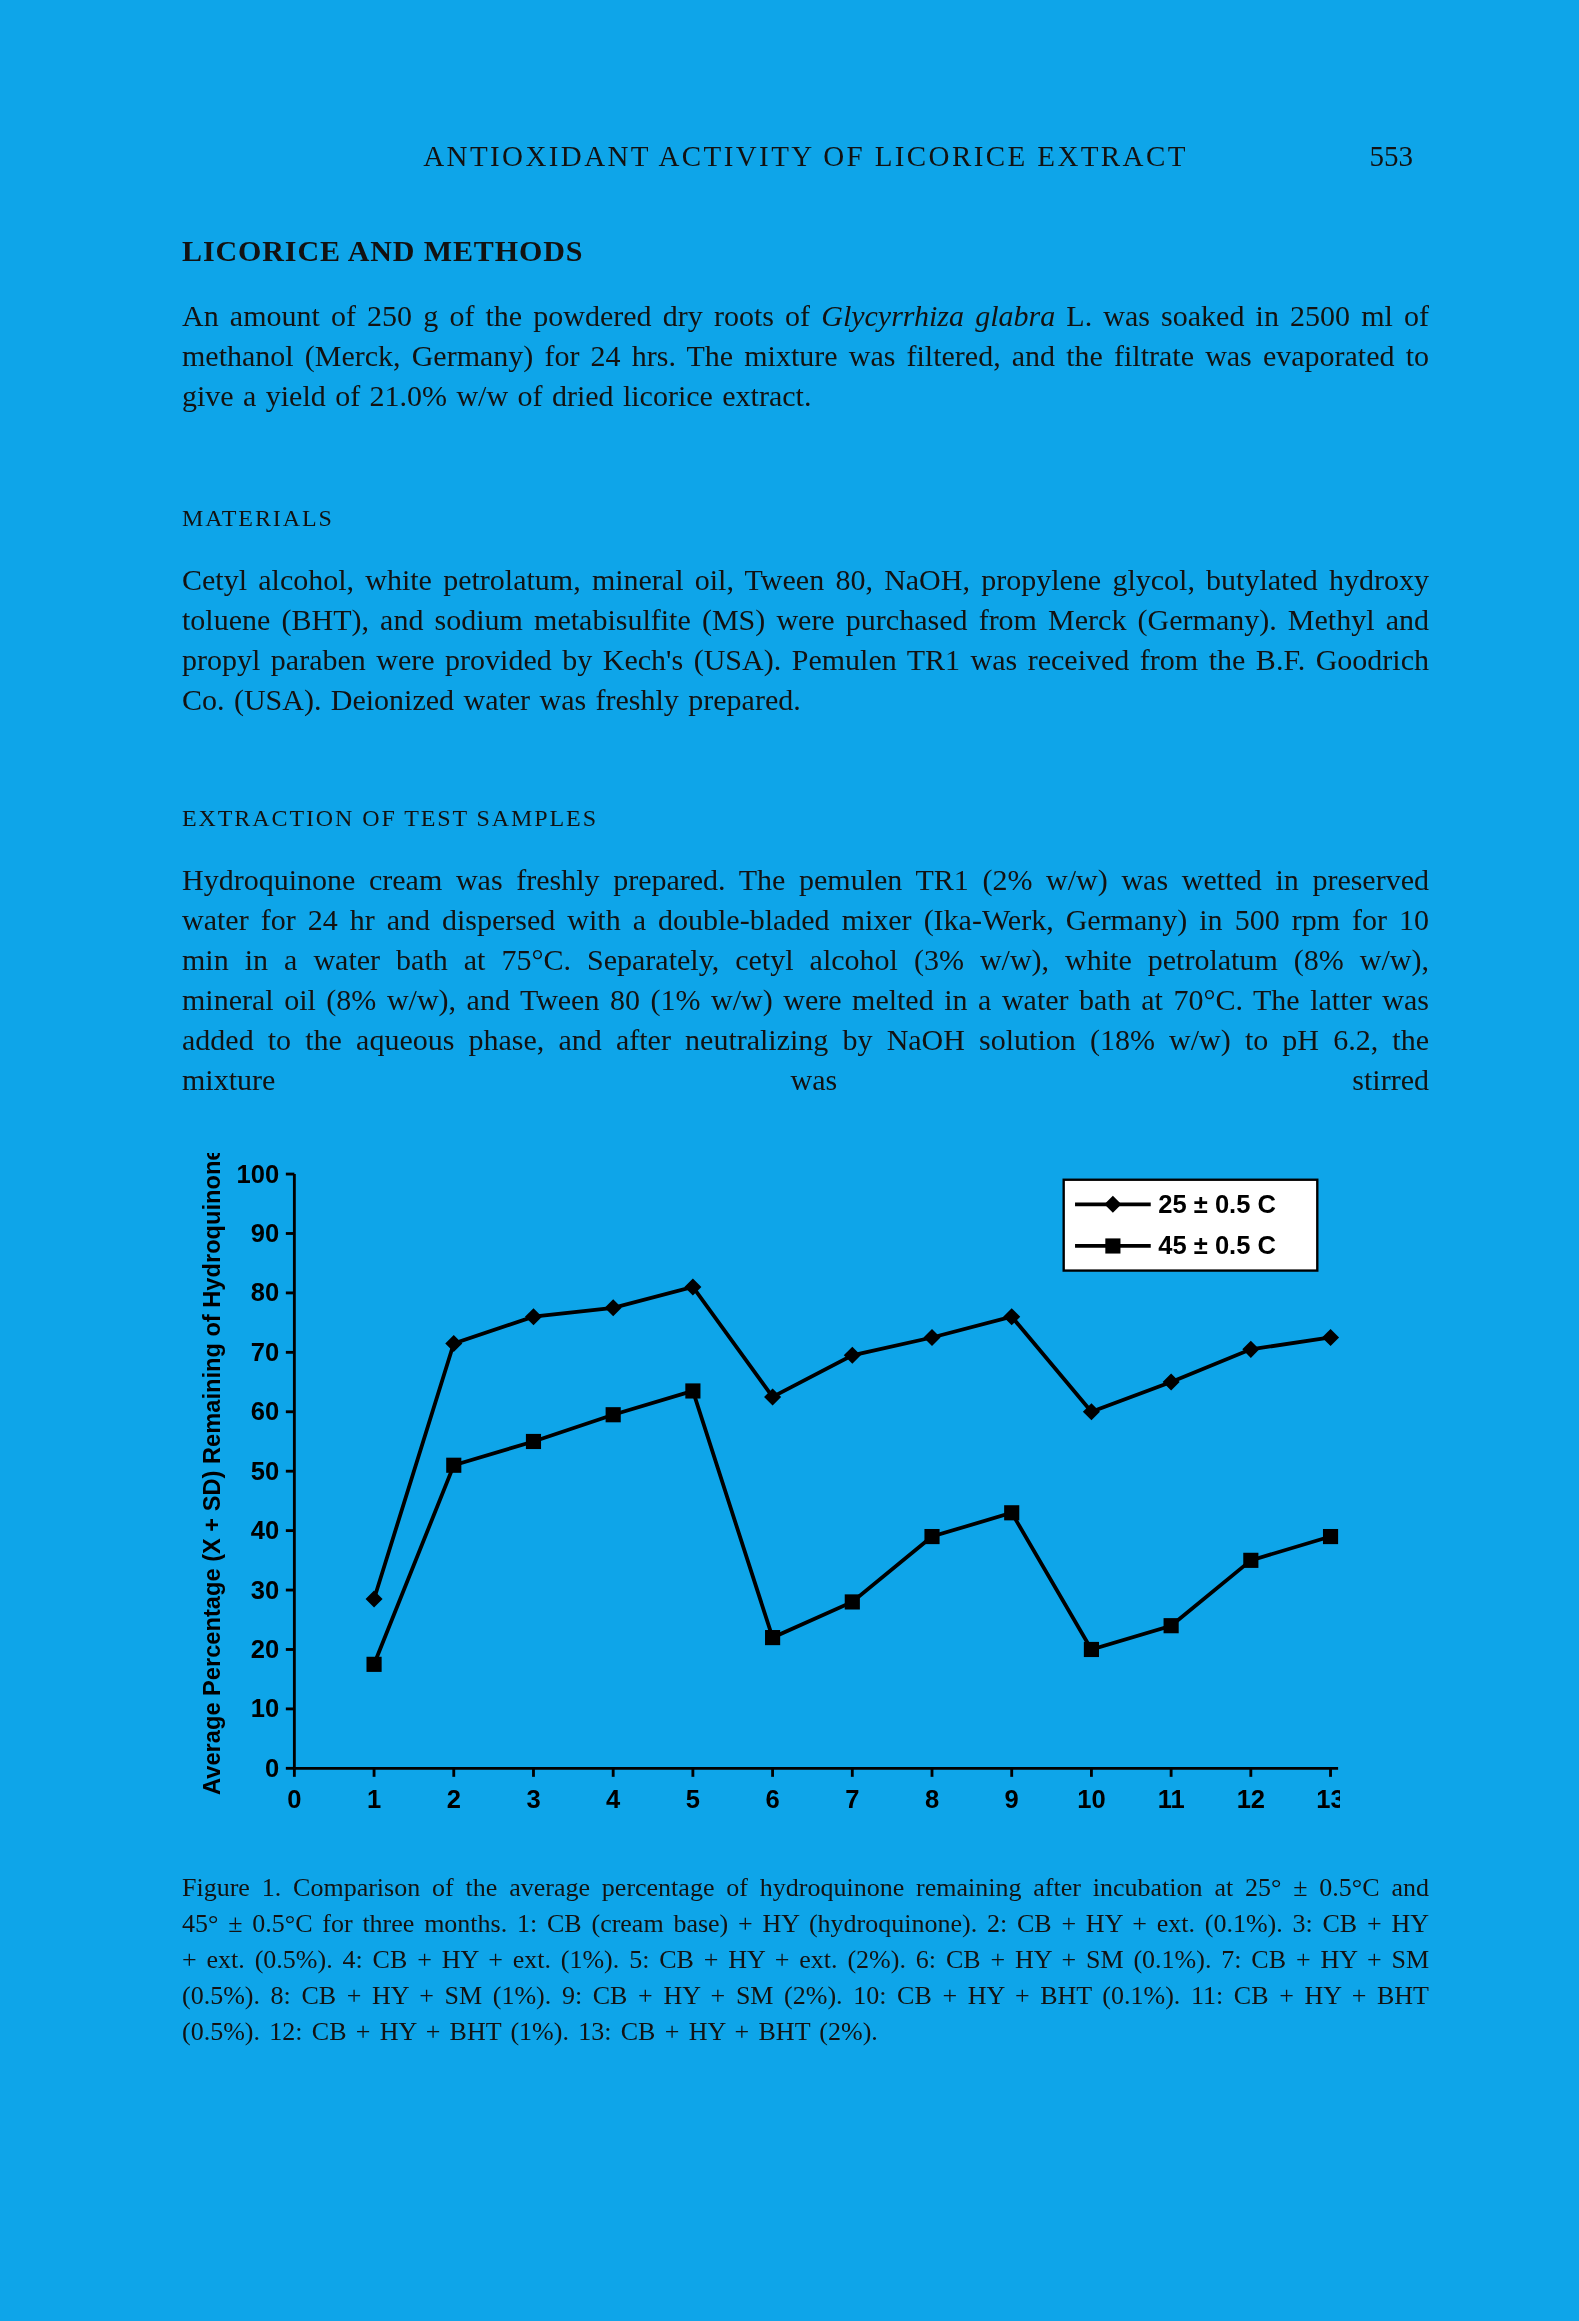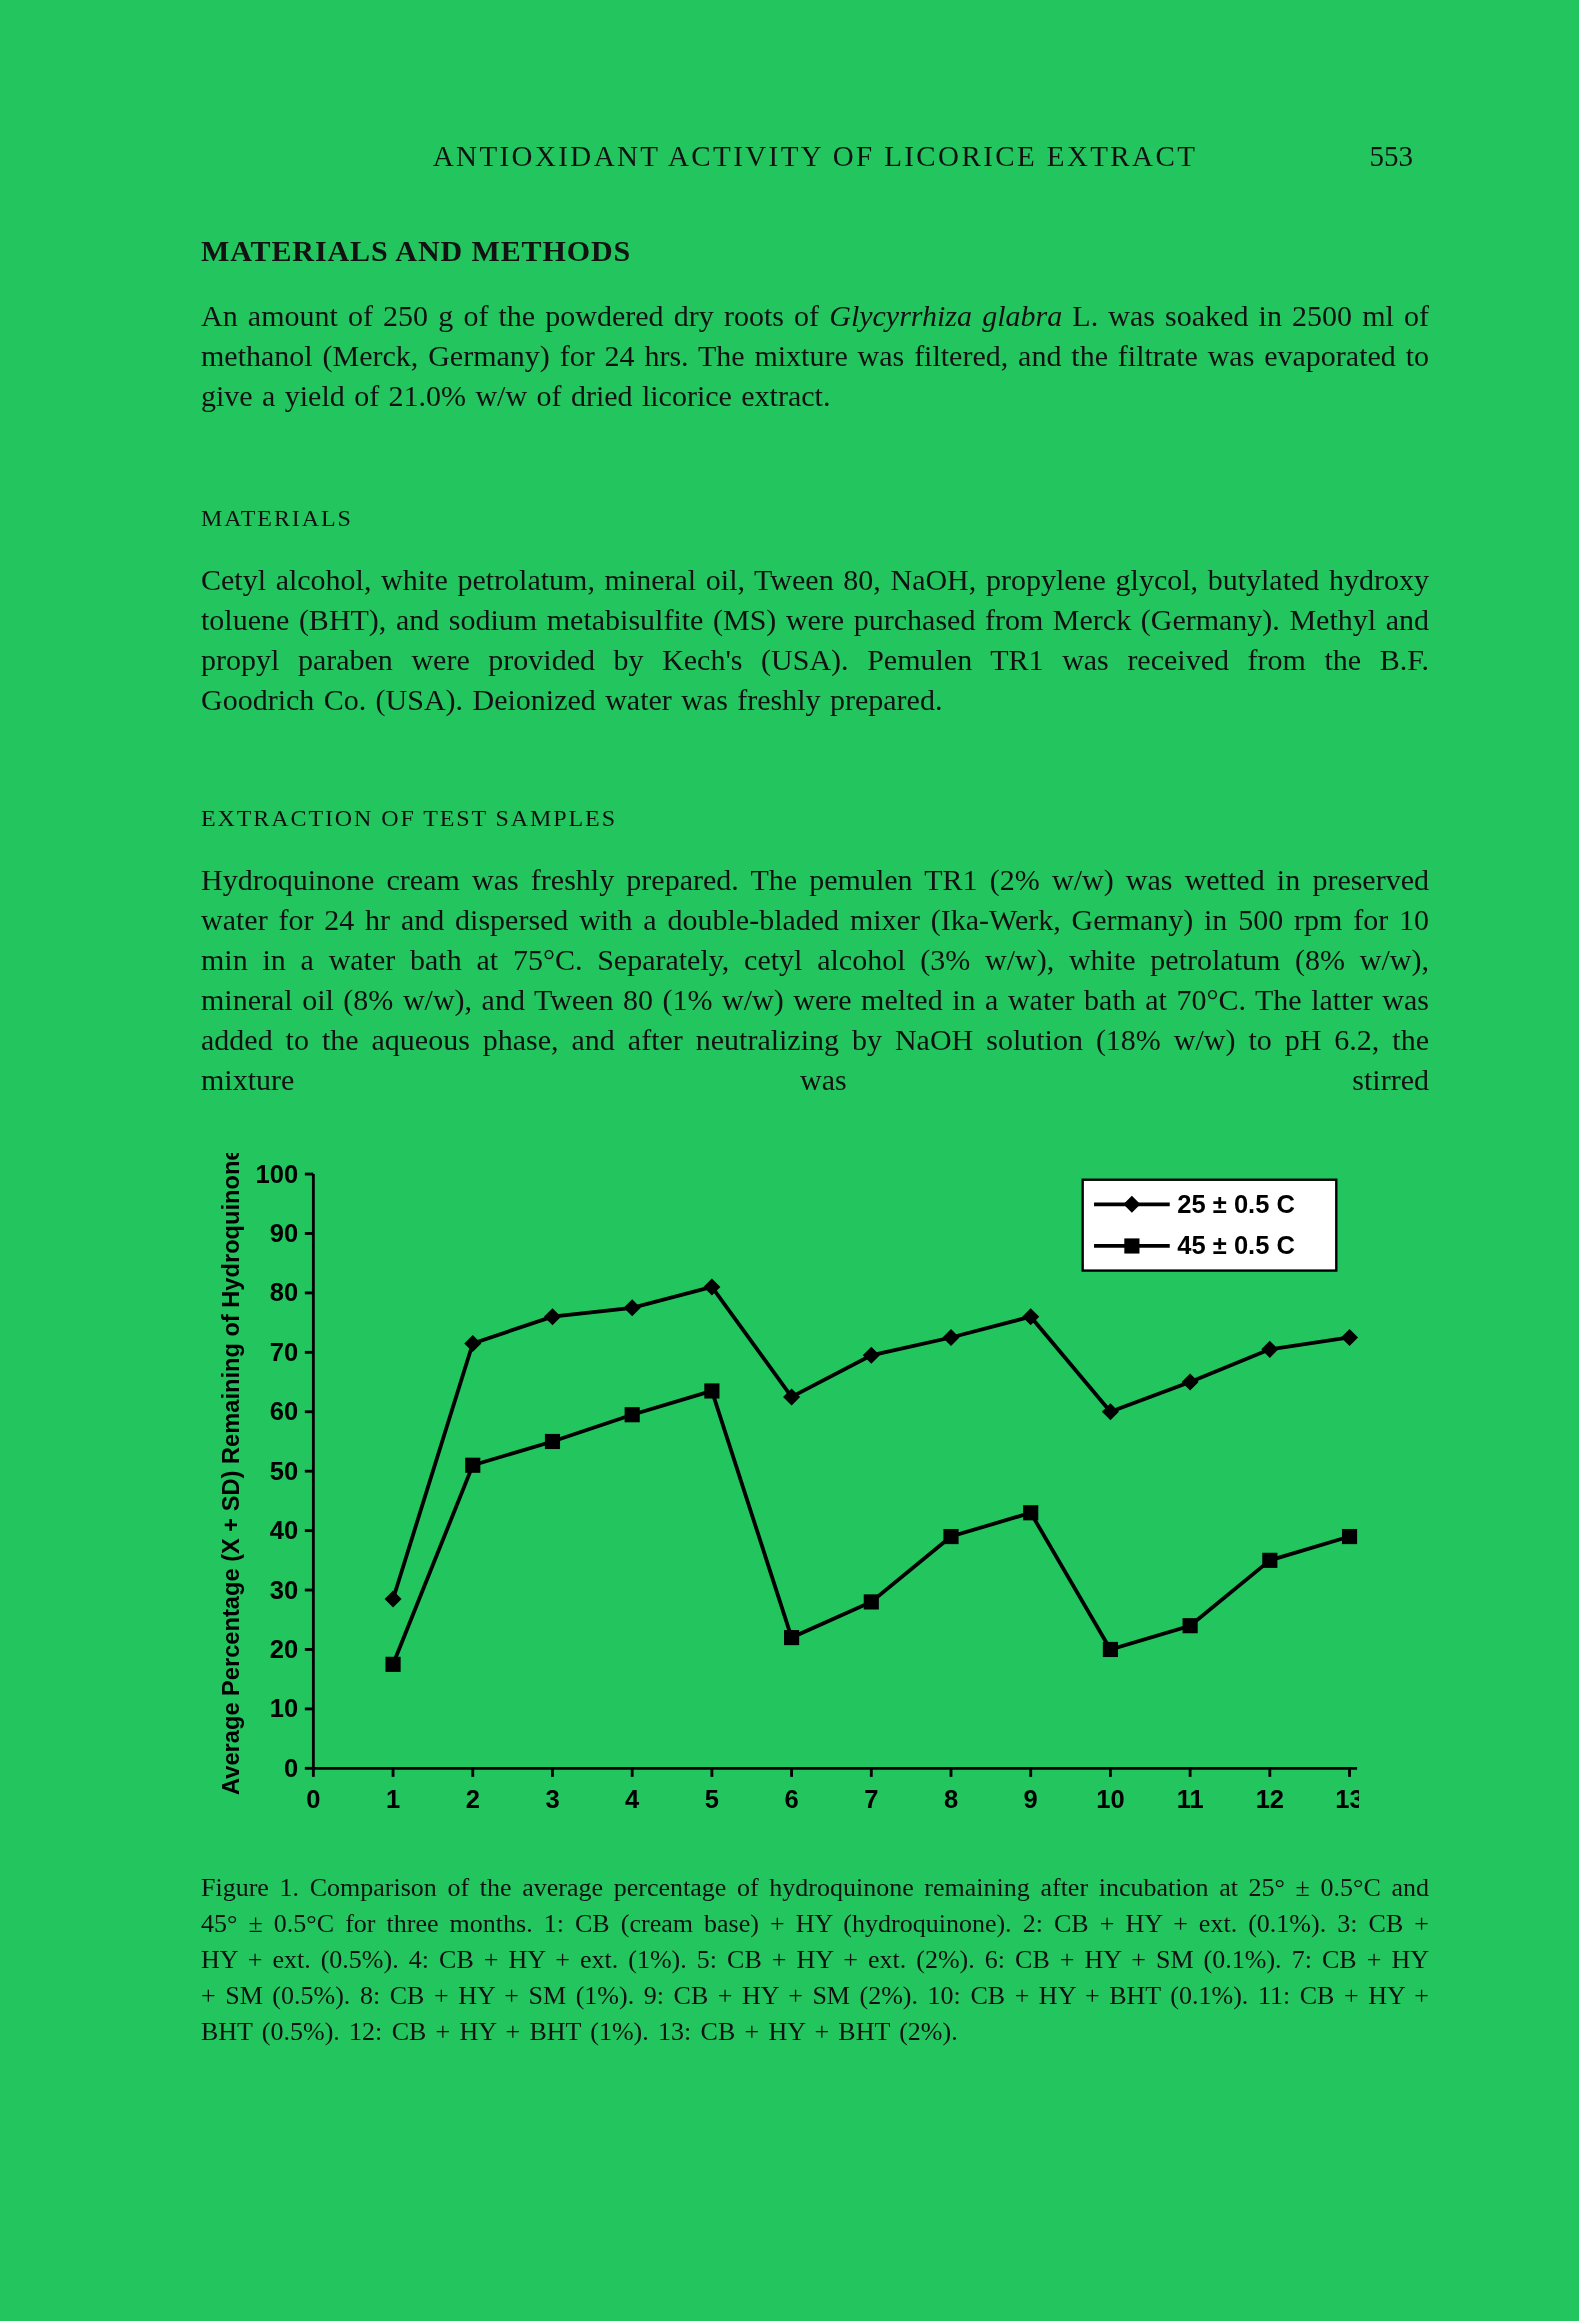--- a/index.html
+++ b/index.html
@@ -1,26 +1,25 @@
 <!DOCTYPE html>
 <html style="font-size:15px"><head>
 <meta charset="utf-8">
 <style>
   * { margin: 0; padding: 0; box-sizing: border-box; }
   html, body { background: #ffffff; }
   .page {
     position: relative;
     width: 1579px;
     height: 2321px;
-    background: #22c55e;
+    background: #0ea5e9;
     color: #121212;
     font-family: "Liberation Serif", serif;
     margin: 0 auto;
     overflow: hidden;
-    padding-left: 19px;
   }
   .content { padding: 0 150px 0 182px; }
 
   .running-head-row { position: relative; padding-top: 140px; text-align: center; }
   .running-head { font-size: 29px; letter-spacing: 2.4px; }
   .page-number { position: absolute; right: 16px; top: 140px; font-size: 29px; }
 
   .main-heading {
     margin-top: 61px;
     font-size: 30px;
@@ -65,21 +64,21 @@
 <body>
 
 <div class="page">
   <div class="content">
 
     <div class="running-head-row">
       <span class="running-head">ANTIOXIDANT ACTIVITY OF LICORICE EXTRACT</span>
       <span class="page-number">553</span>
     </div>
 
-    <h1 class="main-heading">MATERIALS AND METHODS</h1>
+    <h1 class="main-heading">LICORICE AND METHODS</h1>
 
     <p class="body-para"><span>An amount of 250 g of the powdered dry roots of </span><em>Glycyrrhiza glabra</em><span> L. was soaked in 2500 ml of methanol (Merck, Germany) for 24 hrs. The mixture was filtered, and the filtrate was evaporated to give a yield of 21.0% w/w of dried licorice extract.</span></p>
 
     <h2 class="sub-heading h2-materials">MATERIALS</h2>
     <p class="body-para">Cetyl alcohol, white petrolatum, mineral oil, Tween 80, NaOH, propylene glycol, butylated hydroxy toluene (BHT), and sodium metabisulfite (MS) were purchased from Merck (Germany). Methyl and propyl paraben were provided by Kech's (USA). Pemulen TR1 was received from the B.F. Goodrich Co. (USA). Deionized water was freshly prepared.</p>
 
     <h2 class="sub-heading h2-preparation">EXTRACTION OF TEST SAMPLES</h2>
     <p class="body-para justify-last">Hydroquinone cream was freshly prepared. The pemulen TR1 (2% w/w) was wetted in preserved water for 24 hr and dispersed with a double-bladed mixer (Ika-Werk, Germany) in 500 rpm for 10 min in a water bath at 75°C. Separately, cetyl alcohol (3% w/w), white petrolatum (8% w/w), mineral oil (8% w/w), and Tween 80 (1% w/w) were melted in a water bath at 70°C. The latter was added to the aqueous phase, and after neutralizing by NaOH solution (18% w/w) to pH 6.2, the mixture was stirred</p>
 
     <figure class="figure-block">

